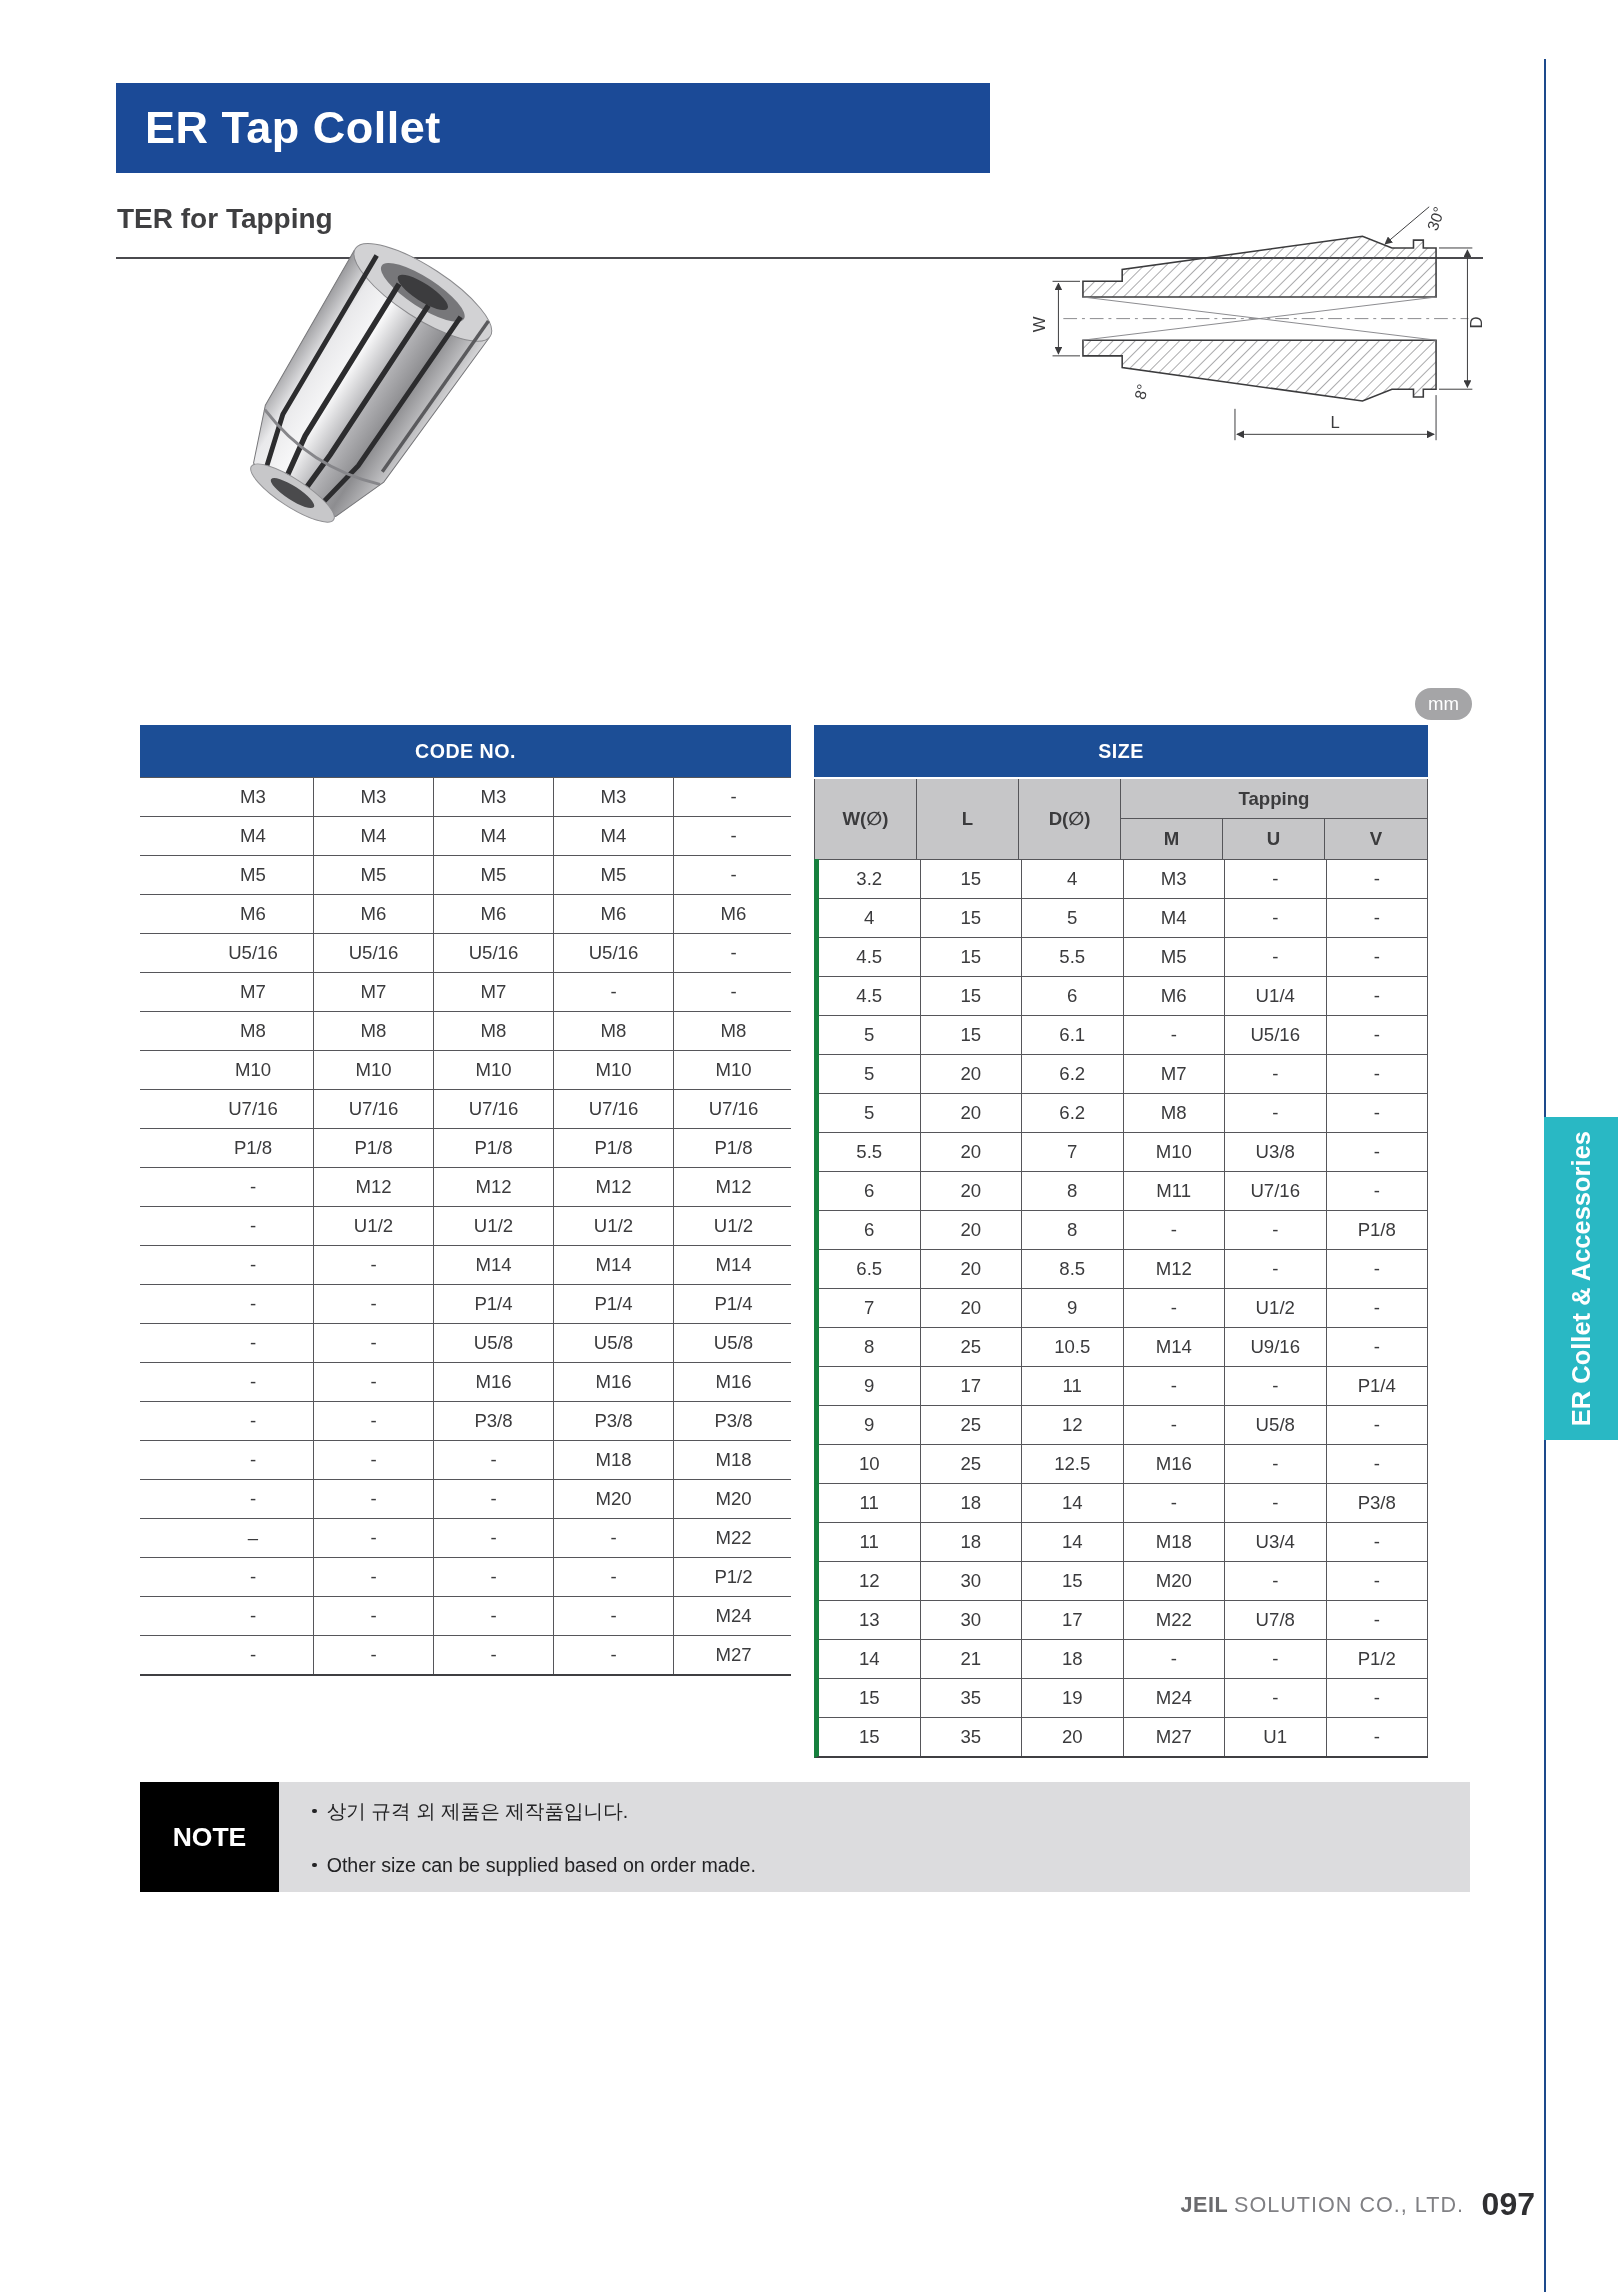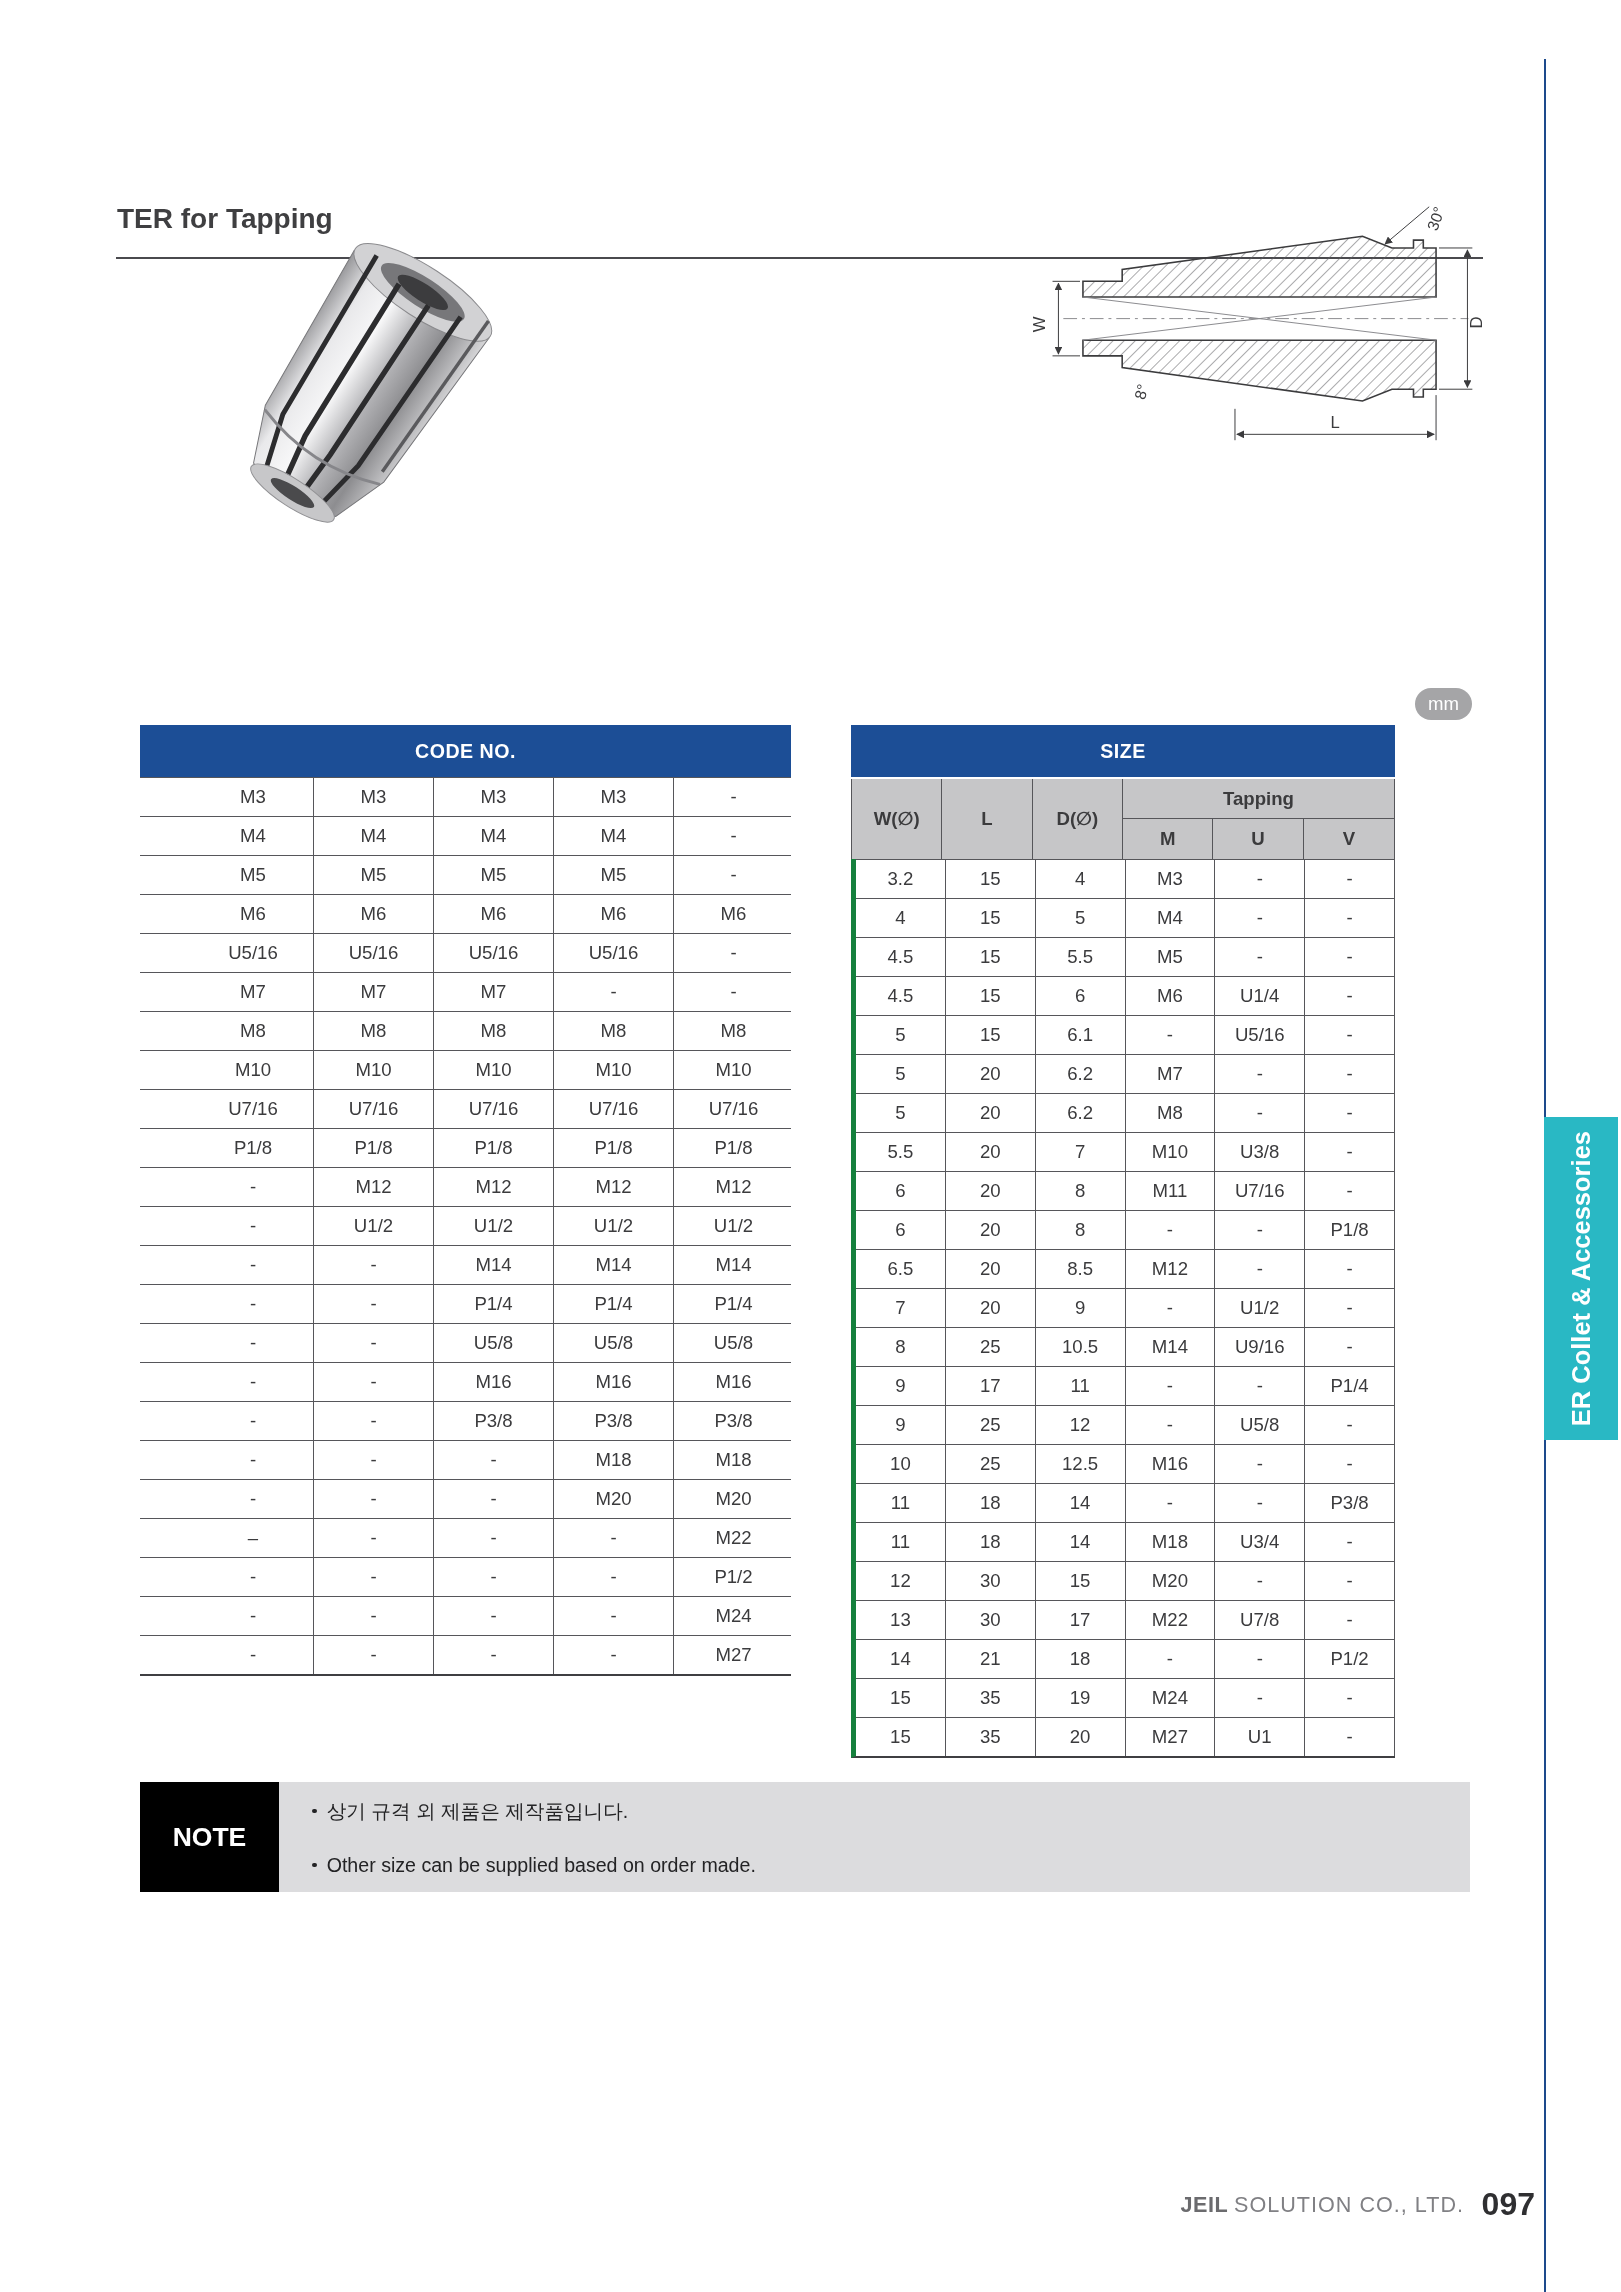--- a/index.html
+++ b/index.html
@@ -29,21 +29,21 @@
   
   .code-tbl{left:140px;width:651px;}
   .code-head{display:grid;grid-template-columns:51px repeat(5,118px);gap:2px;height:39px;margin-top:2px;}
   .code-head .hl{background:#1c4e96;color:#fff;font-size:18.6px;display:flex;align-items:center;justify-content:center;}
   .code-head .hc{background:#c6c6c8;color:#3b3b3d;font-size:20.6px;font-weight:bold;
                  display:flex;align-items:center;justify-content:center;}
   .code-rows{border-bottom:2.9px solid #3f3f42;}
   .code-rows .trow{grid-template-columns:repeat(5,120px);padding-left:53px;}
   .code-rows .tcell + .tcell{border-left:1px solid #56565a;}
   
-  .size-tbl{left:851px;width:544px;}
+  .size-tbl{left:814px;width:614px;}
   .size-subhead{display:grid;grid-template-columns:repeat(6,1fr);grid-template-rows:40px 40px;
                 margin-top:2px;background:#c6c6c8;border-left:1px solid #56565a;border-right:1px solid #56565a;
                 box-sizing:border-box;}
   .size-subhead div{display:flex;align-items:center;justify-content:center;
                     color:#3b3b3d;font-weight:bold;font-size:18.6px;}
   .sh-w{grid-row:1/3;grid-column:1;border-right:1px solid #56565a;}
   .sh-l{grid-row:1/3;grid-column:2;border-right:1px solid #56565a;}
   .sh-d{grid-row:1/3;grid-column:3;border-right:1px solid #56565a;}
   .sh-tap{grid-row:1;grid-column:4/7;border-bottom:1px solid #56565a;font-size:19.6px;}
   .sh-m{grid-row:2;grid-column:4;border-right:1px solid #56565a;}
@@ -71,20 +71,23 @@
 </head>
 <body>
 
 <div class="page">
 
   <div class="margin-line"></div>
   <div class="side-tab">
     <span>ER Collet &amp; Accessories</span>
   </div>
 
+  <div class="title-bar">
+    <h1>ER Tap Collet</h1>
+  </div>
   <div class="subtitle">TER for Tapping</div>
   <div class="subrule"></div>
 
   <svg viewBox="0 0 420 360" style="position:absolute;left:157px;top:208px;width:412px;height:353px;">
     <defs>
       <linearGradient id="met" x1="0" y1="0" x2="1" y2="0">
         <stop offset="0" stop-color="#97979a"></stop>
           <stop offset="0.18" stop-color="#e9e9eb"></stop>
         <stop offset="0.38" stop-color="#f7f7f8"></stop>
           <stop offset="0.56" stop-color="#b8b8bb"></stop>

